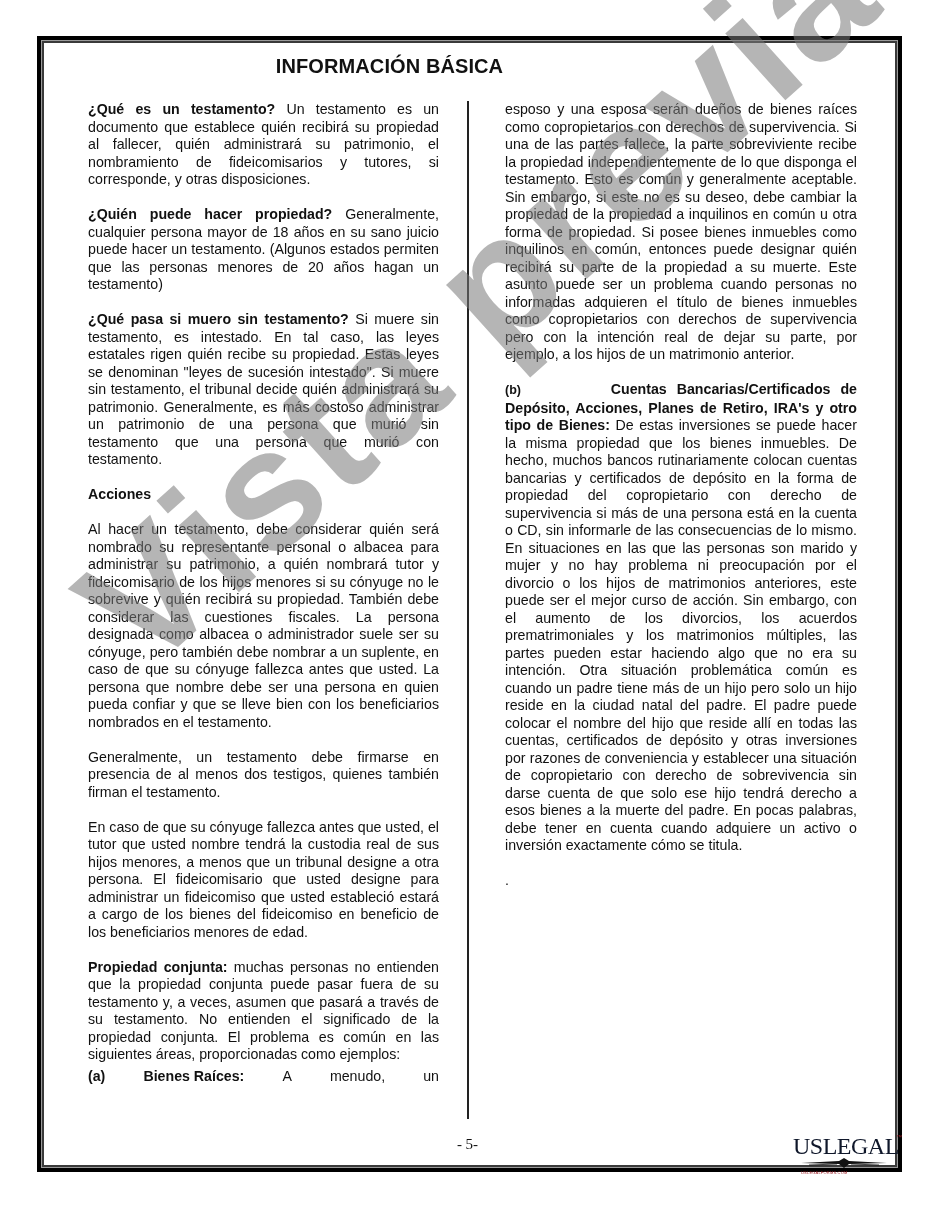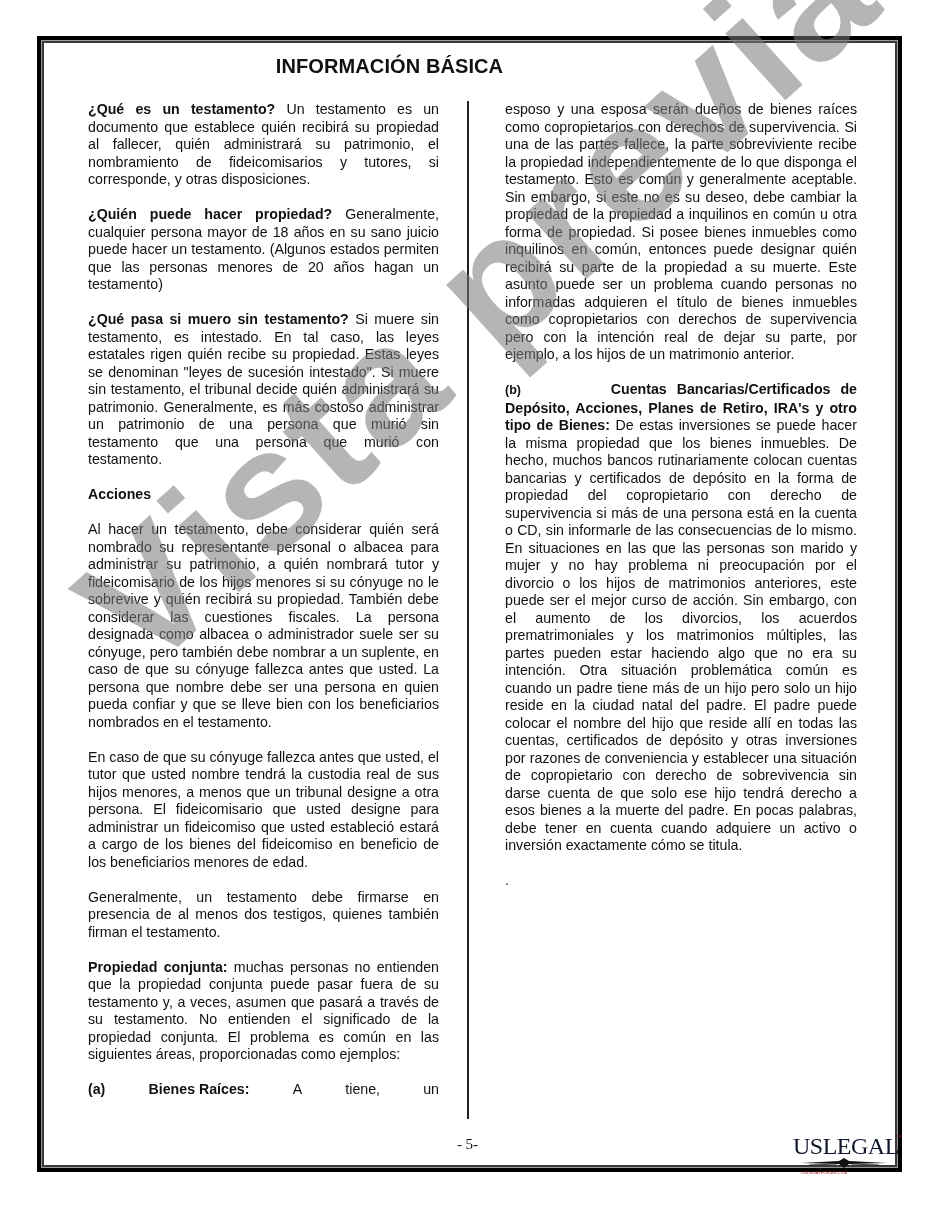--- a/index.html
+++ b/index.html
@@ -6,21 +6,21 @@
     body { width: 935px; height: 1210px; position: relative; overflow: hidden; font-family: "Liberation Sans", sans-serif; color: #111; }
     .frame-outer { position: absolute; left: 37px; top: 36px; width: 865px; height: 1136px; border: 4px solid #000; box-sizing: border-box; }
     .frame-gap { position: absolute; left: 41px; top: 40px; width: 857px; height: 1128px; border: 1px solid #9a9a9a; box-sizing: border-box; }
     .frame-inner { position: absolute; left: 42px; top: 41px; width: 855px; height: 1126px; border: 2px solid #3a3a3a; box-sizing: border-box; }
     .title { position: absolute; left: 0; top: 55px; width: 779px; text-align: center; font-weight: bold; font-size: 20px; letter-spacing: 0.1px; }
     .divider { position: absolute; left: 467px; top: 101px; width: 2px; height: 1018px; background: #222; }
     .col { position: absolute; font-size: 14.2px; line-height: 17.5px; text-align: justify; }
     .col-left { left: 88px; top: 101px; width: 351px; }
     .col-right { left: 505px; top: 101px; width: 352px; }
     .col p { margin: 0 0 17.5px 0; }
-    .col p.tight { margin-bottom: 17px; }
+    .col p.tight { margin-bottom: 4px; }
     .b { font-weight: bold; }
     .sub-a { display: flex; justify-content: space-between; margin: 0; }
     .sub-a .lbl { font-weight: bold; }
     .sub-b { margin: 0; }
     .sub-b .pref { font-weight: bold; font-size: 12.5px; }
     .page-number { position: absolute; left: 0; top: 1136px; width: 935px; text-align: center; font-family: "Liberation Serif", serif; font-size: 15px; }
     .logo { position: absolute; left: 793px; top: 1134px; width: 115px; height: 42px; }
     .logo-text { font-family: "Liberation Serif", serif; font-size: 24px; color: #0f172a; letter-spacing: -0.5px; line-height: 24px; display: block; }
     .logo-tm { position: absolute; left: 103px; top: 0px; font-size: 6px; color: #9b1c24; }
     .logo-wings { position: absolute; left: 6px; top: 24px; width: 90px; height: 10px; }
@@ -37,28 +37,28 @@
 <div class="title">INFORMACIÓN BÁSICA</div>
 
 <div class="divider"></div>
 
 <div class="col col-left">
   <p><span class="b">¿Qué es un testamento?</span><span> Un testamento es un documento que establece quién recibirá su propiedad al fallecer, quién administrará su patrimonio, el nombramiento de fideicomisarios y tutores, si corresponde, y otras disposiciones.</span></p>
   <p><span class="b">¿Quién puede hacer propiedad?</span><span> Generalmente, cualquier persona mayor de 18 años en su sano juicio puede hacer un testamento. (Algunos estados permiten que las personas menores de 20 años hagan un testamento)</span></p>
   <p><span class="b">¿Qué pasa si muero sin testamento?</span><span> Si muere sin testamento, es intestado. En tal caso, las leyes estatales rigen quién recibe su propiedad. Estas leyes se denominan "leyes de sucesión intestado". Si muere sin testamento, el tribunal decide quién administrará su patrimonio. Generalmente, es más costoso administrar un patrimonio de una persona que murió sin testamento que una persona que murió con testamento.</span></p>
   <p class="b">Acciones</p>
   <p>Al hacer un testamento, debe considerar quién será nombrado su representante personal o albacea para administrar su patrimonio, a quién nombrará tutor y fideicomisario de los hijos menores si su cónyuge no le sobrevive y quién recibirá su propiedad. También debe considerar las cuestiones fiscales. La persona designada como albacea o administrador suele ser su cónyuge, pero también debe nombrar a un suplente, en caso de que su cónyuge fallezca antes que usted. La persona que nombre debe ser una persona en quien pueda confiar y que se lleve bien con los beneficiarios nombrados en el testamento.</p>
+  <p>Generalmente, un testamento debe firmarse en presencia de al menos dos testigos, quienes también firman el testamento.</p>
   <p>En caso de que su cónyuge fallezca antes que usted, el tutor que usted nombre tendrá la custodia real de sus hijos menores, a menos que un tribunal designe a otra persona. El fideicomisario que usted designe para administrar un fideicomiso que usted estableció estará a cargo de los bienes del fideicomiso en beneficio de los beneficiarios menores de edad.</p>
-  <p>Generalmente, un testamento debe firmarse en presencia de al menos dos testigos, quienes también firman el testamento.</p>
   <p class="tight"><span class="b">Propiedad conjunta:</span><span> muchas personas no entienden que la propiedad conjunta puede pasar fuera de su testamento y, a veces, asumen que pasará a través de su testamento. No entienden el significado de la propiedad conjunta. El problema es común en las siguientes áreas, proporcionadas como ejemplos:</span></p>
   <div class="sub-a">
     <span class="lbl">(a)</span>
     <span class="lbl">Bienes Raíces:</span>
     <span>A</span>
-    <span>tiene,</span>
+    <span>menudo,</span>
     <span>un</span>
   </div>
 </div>
 
 <div class="col col-right">
   <p>esposo y una esposa serán dueños de bienes raíces como copropietarios con derechos de supervivencia. Si una de las partes fallece, la parte sobreviviente recibe la propiedad independientemente de lo que disponga el testamento. Esto es común y generalmente aceptable. Sin embargo, si este no es su deseo, debe cambiar la propiedad de la propiedad a inquilinos en común u otra forma de propiedad. Si posee bienes inmuebles como inquilinos en común, entonces puede designar quién recibirá su parte de la propiedad a su muerte. Este asunto puede ser un problema cuando personas no informadas adquieren el título de bienes inmuebles como copropietarios con derechos de supervivencia pero con la intención real de dejar su parte, por ejemplo, a los hijos de un matrimonio anterior.</p>
   <p class="sub-b"><span class="pref">(b)</span>&nbsp;&nbsp;&nbsp;&nbsp;&nbsp;&nbsp;&nbsp;&nbsp;&nbsp;<span class="b">Cuentas Bancarias/Certificados de Depósito, Acciones, Planes de Retiro, IRA's y otro tipo de Bienes:</span><span>  De estas inversiones se puede hacer la misma propiedad que los bienes inmuebles. De hecho, muchos bancos rutinariamente colocan cuentas bancarias y certificados de depósito en la forma de propiedad del copropietario con derecho de supervivencia si más de una persona está en la cuenta o CD, sin informarle de las consecuencias de lo mismo. En situaciones en las que las personas son marido y mujer y no hay problema ni preocupación por el divorcio o los hijos de matrimonios anteriores, este puede ser el mejor curso de acción. Sin embargo, con el aumento de los divorcios, los acuerdos prematrimoniales y los matrimonios múltiples, las partes pueden estar haciendo algo que no era su intención. Otra situación problemática común es cuando un padre tiene más de un hijo pero solo un hijo reside en la ciudad natal del padre. El padre puede colocar el nombre del hijo que reside allí en todas las cuentas, certificados de depósito y otras inversiones por razones de conveniencia y establecer una situación de copropietario con derecho de sobrevivencia sin darse cuenta de que solo ese hijo tendrá derecho a esos bienes a la muerte del padre. En pocas palabras, debe tener en cuenta cuando adquiere un activo o inversión exactamente cómo se titula.</span></p>
   <p style="margin-top:6px;">.</p>
 </div>
 

